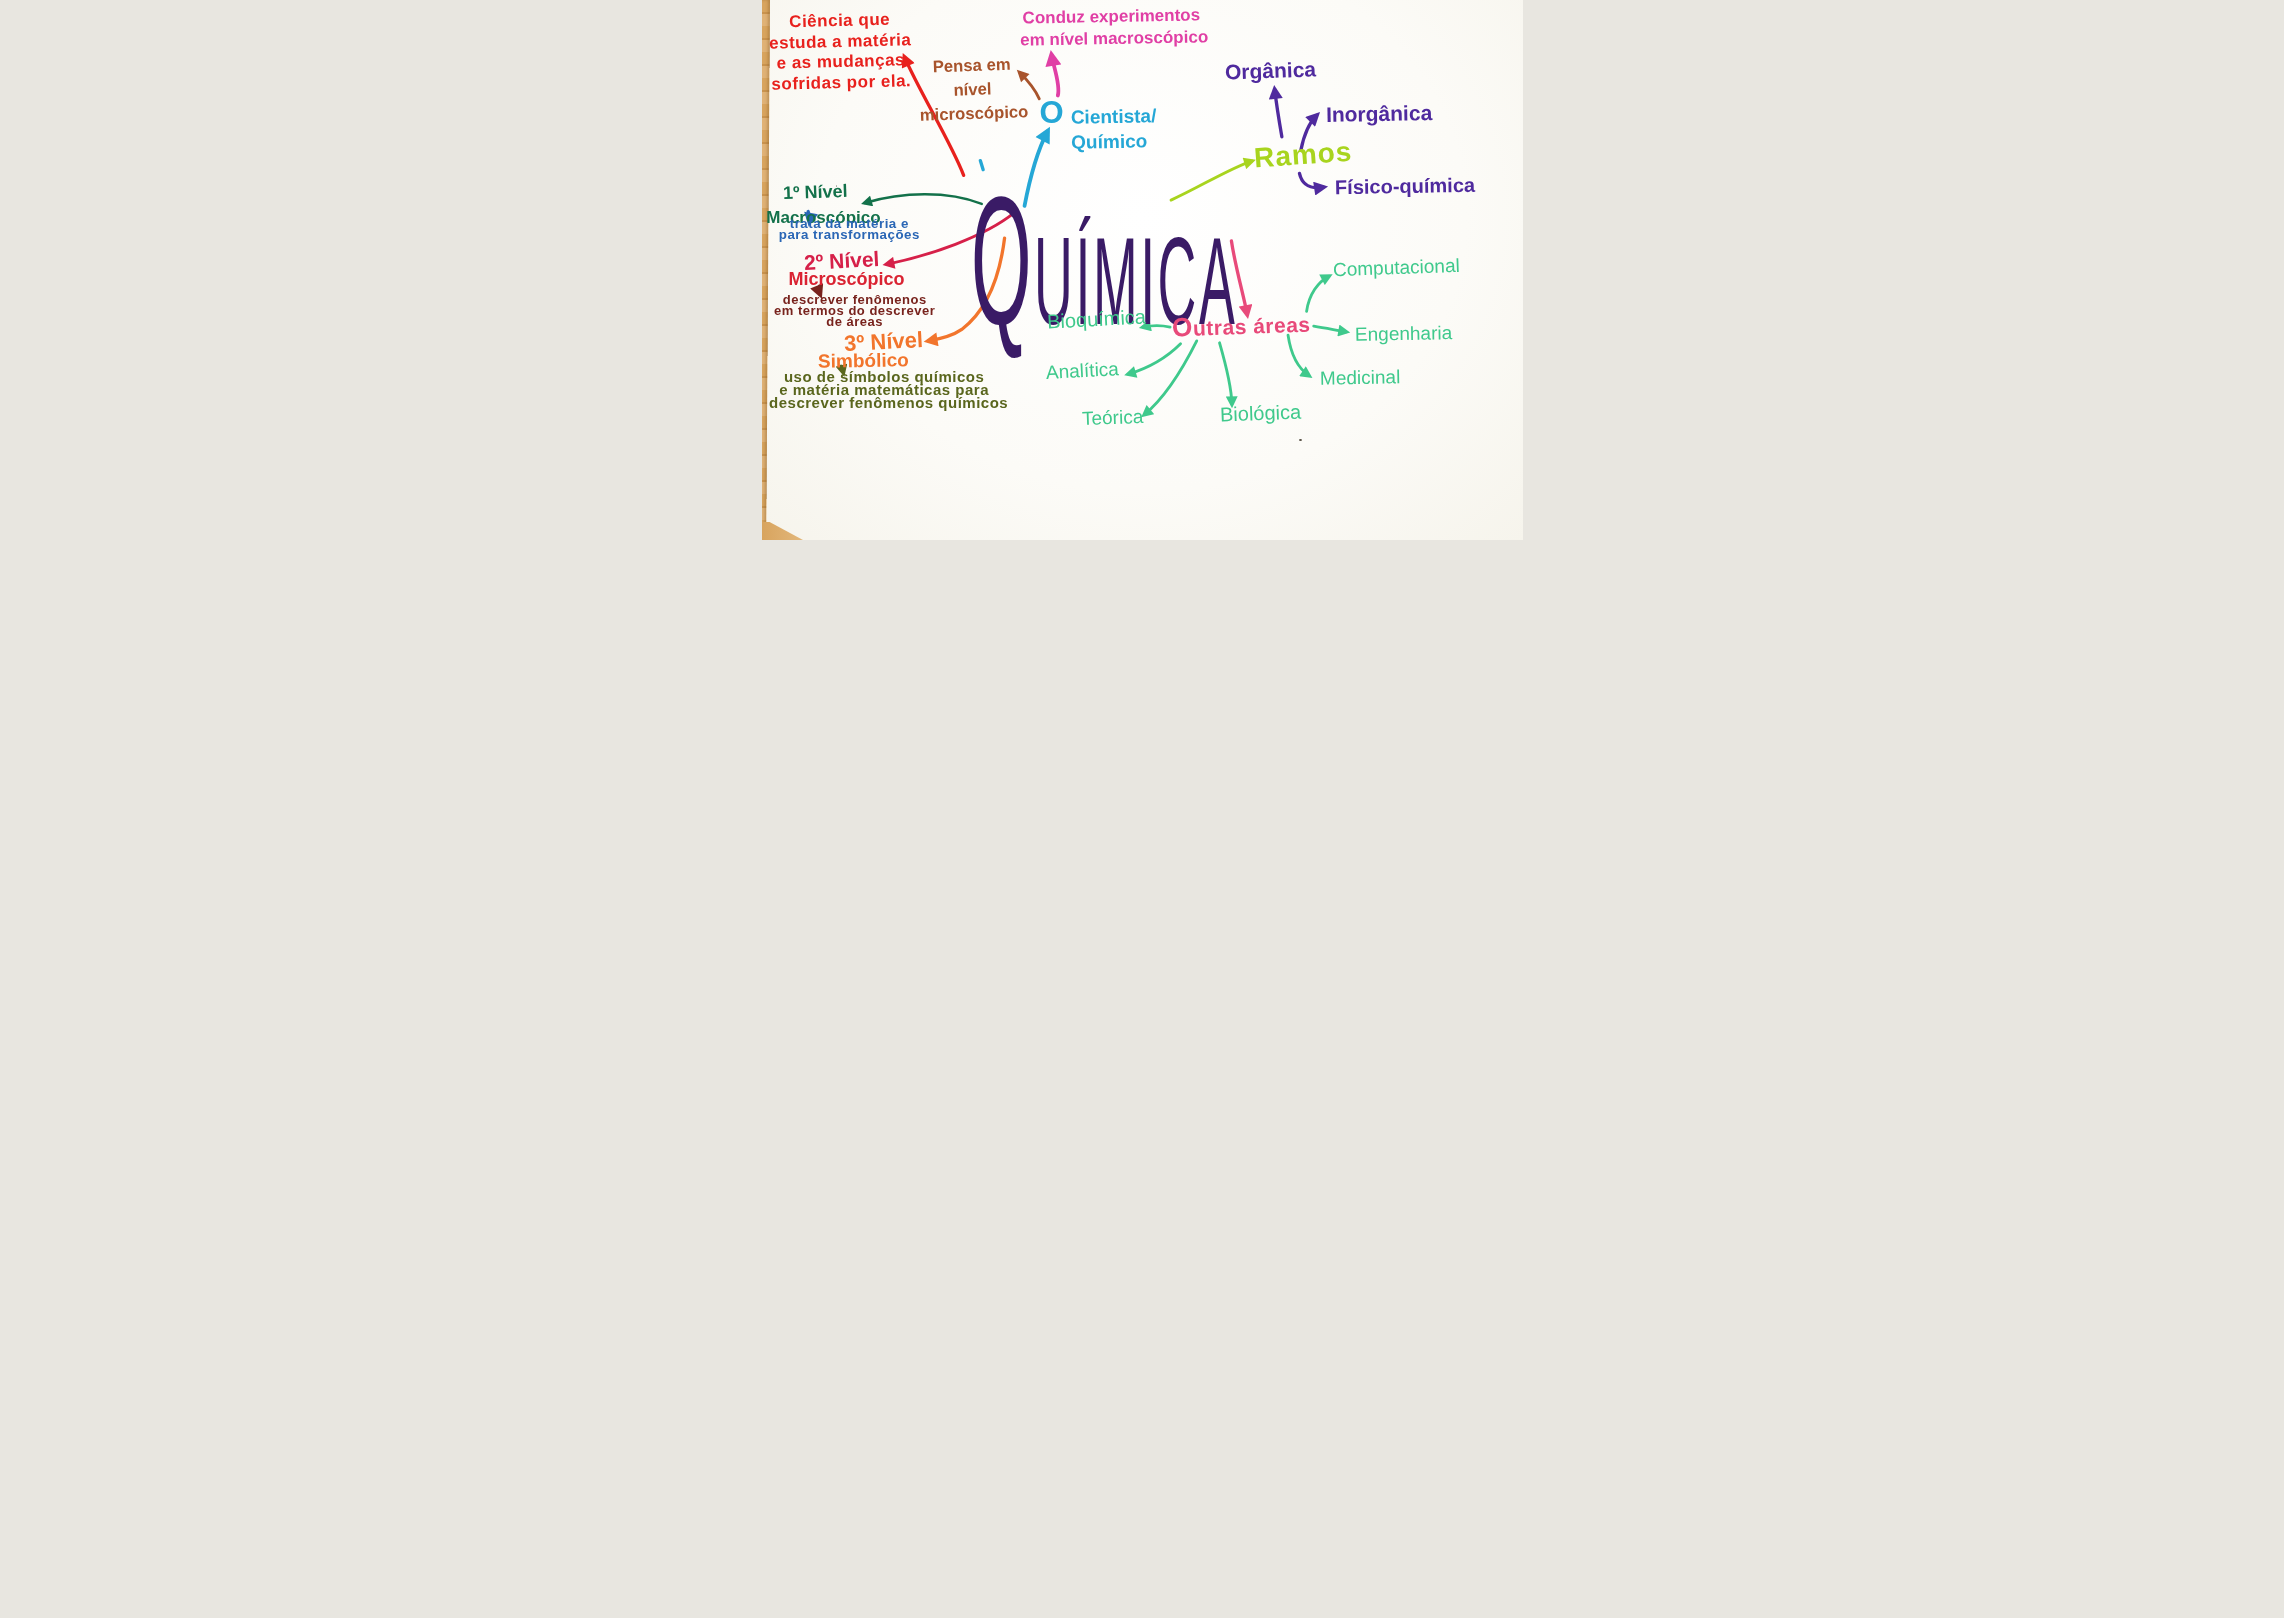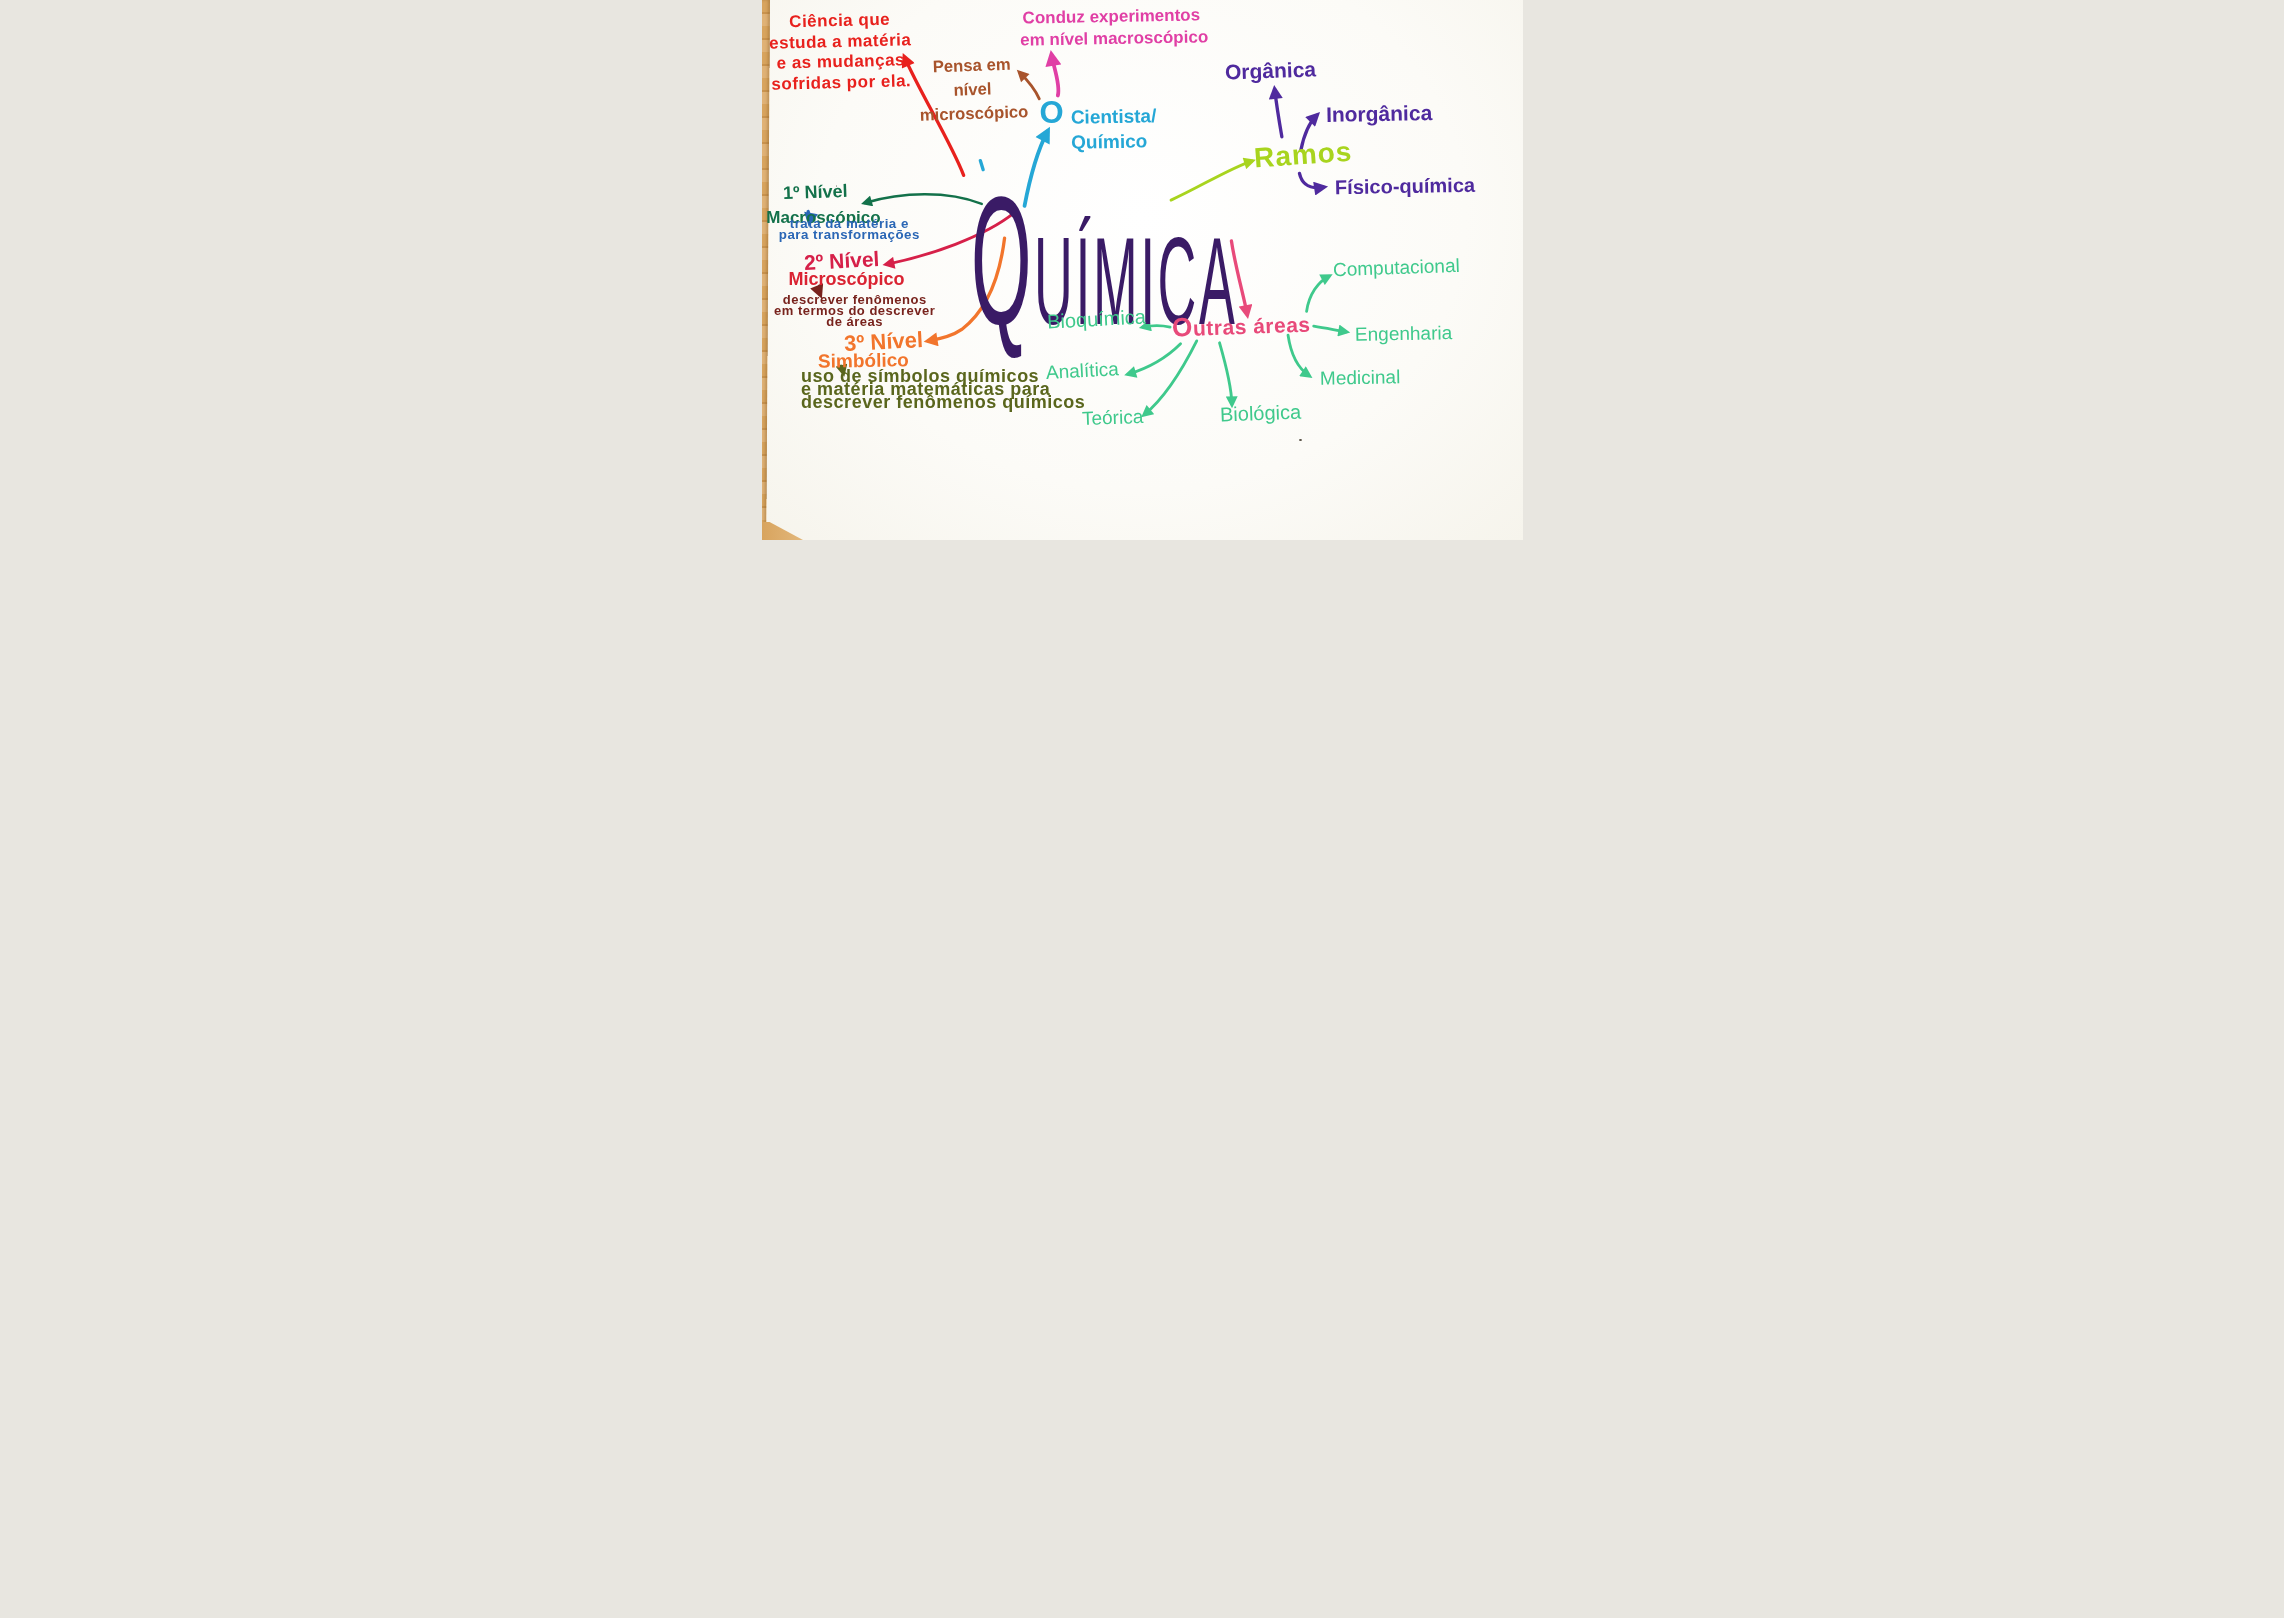--- a/index.html
+++ b/index.html
@@ -43,21 +43,21 @@
   }
   #central-topic::first-letter{font-size:1.45em;}
   #level1-title{left:21.4px; top:182px; font-size:18px; font-weight:bold; transform:rotate(-2deg);}
   #level1-subtitle{left:4.8px; top:196px; font-size:17px; font-weight:bold;}
   #level1-desc{left:4.8px; top:218px; width:166px; font-size:13.3px; font-weight:bold; line-height:11.4px; letter-spacing:0.5px;text-align:center;}
   #level2-title{left:42px; top:249px; font-size:21px; font-weight:bold; transform:rotate(-3deg);}
   #level2-subtitle{left:27px; top:269px; font-size:18px; font-weight:bold;}
   #level2-desc{left:5.7px; top:294px; width:175px; font-size:13px; font-weight:bold; line-height:11.2px; letter-spacing:0.5px;}
   #level3-title{left:82px; top:329px; font-size:22px; font-weight:bold; transform:rotate(-3deg);}
   #level3-subtitle{left:56px; top:350px; font-size:19px; font-weight:bold; transform:rotate(-1deg);}
-  #level3-desc{left:7.6px; top:370px; width:230px; font-size:18px; font-weight:bold; line-height:13px; letter-spacing:0.5px;padding-left:32px;}
+  #level3-desc{left:7.6px; top:370px; width:230px; font-size:15px; font-weight:bold; line-height:13px; letter-spacing:0.5px;}
   #ramos{left:492px; top:139px; font-size:28px; font-weight:bold; letter-spacing:1px; transform:rotate(-4deg);}
   #organica{left:463px; top:59px; font-size:21px; font-weight:bold; transform:rotate(-2deg);}
   #inorganica{left:564px; top:102px; font-size:21px; font-weight:bold; transform:rotate(-1deg);}
   #fisico-quimica{left:573px; top:175px; font-size:20px; font-weight:bold; transform:rotate(-1deg);}
   #outras-areas{left:410px; top:310px; font-size:21px; font-weight:bold; letter-spacing:0.5px; transform:rotate(-2deg);}
   #outras-areas::first-letter{font-size:1.25em;}
   #bioquimica{left:285px; top:308px; font-size:20px; transform:rotate(-3deg);}
   #analitica{left:284px; top:360px; font-size:19px; transform:rotate(-3deg);}
   #teorica{left:320px; top:407px; font-size:19px; transform:rotate(-2deg);}
   #biologica{left:458px; top:402px; font-size:20px; transform:rotate(-2deg);}

